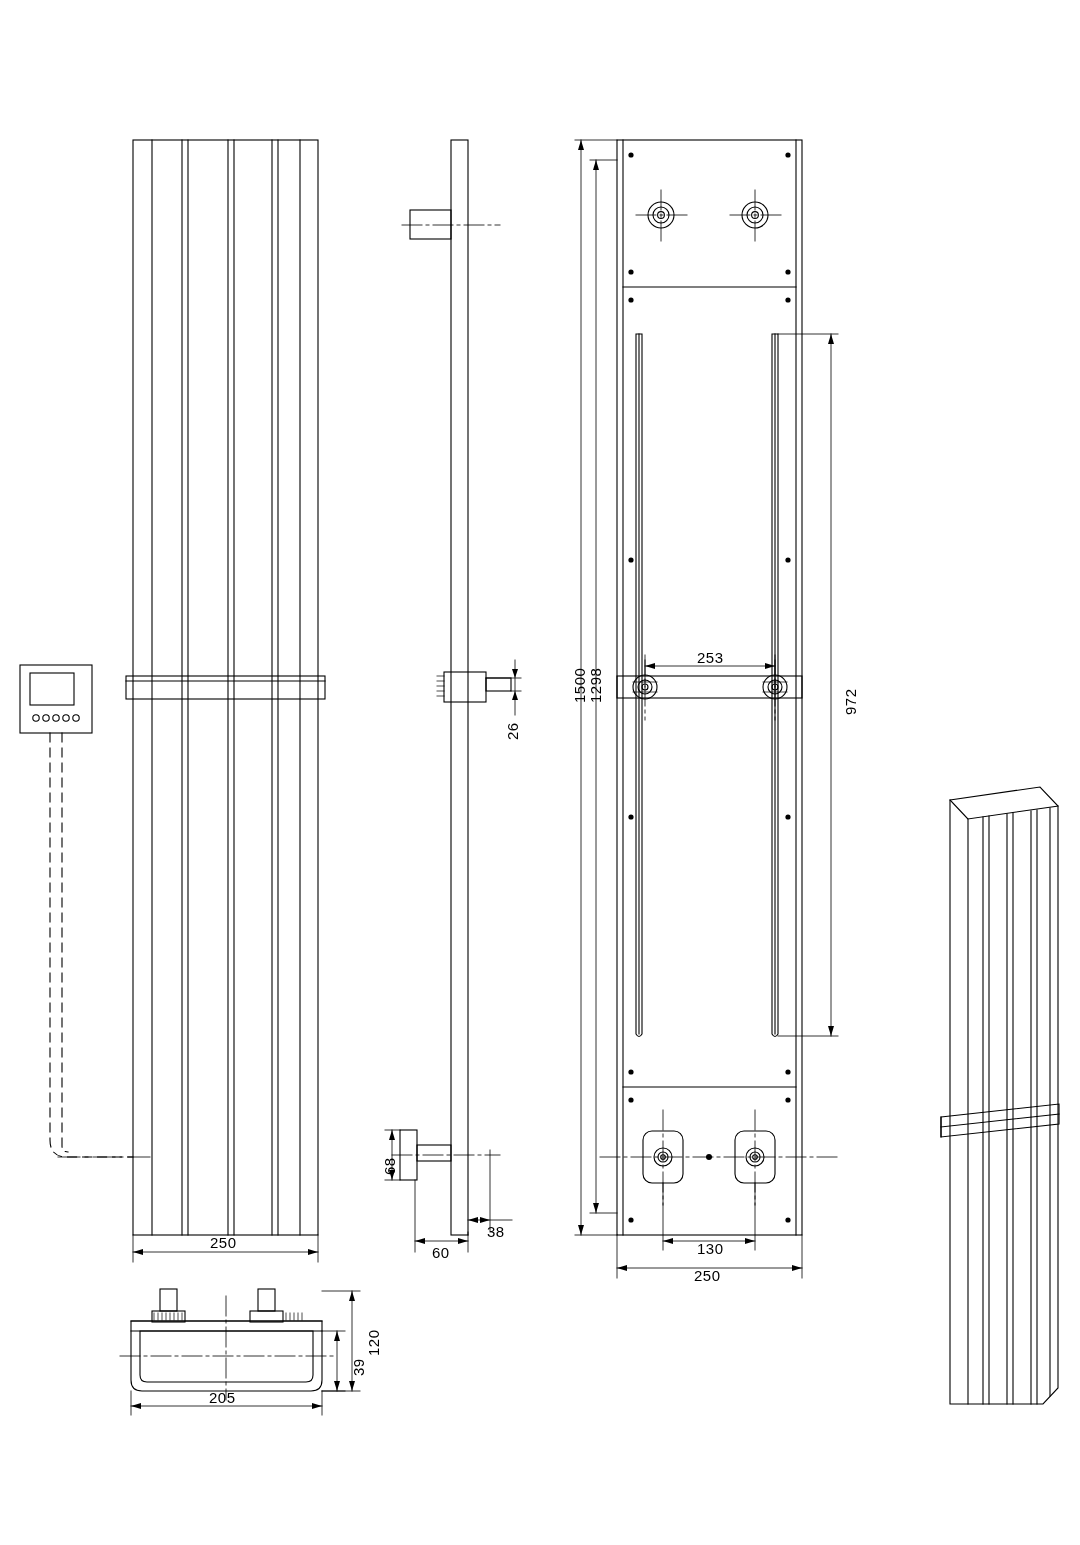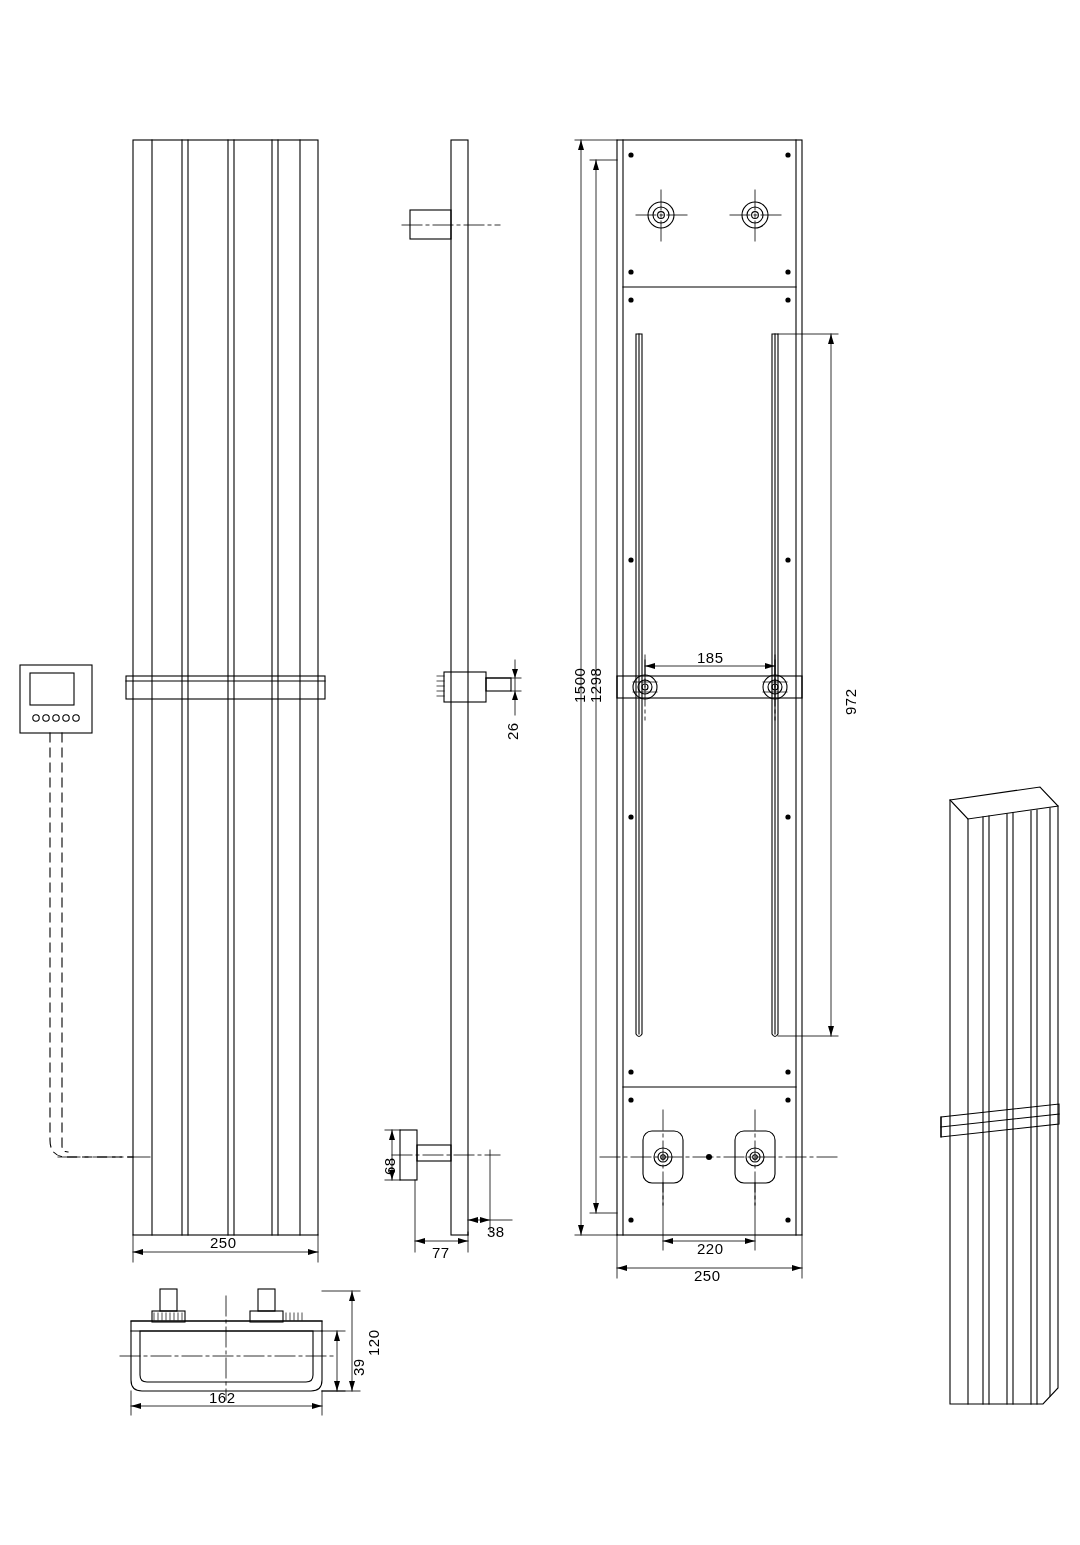--- a/index.html
+++ b/index.html
@@ -348,29 +348,29 @@
 
         <path d="M941 1117 L1059 1104 L1059 1124 L941 1137 Z"></path>
         <path d="M941 1117 L941 1137"></path>
         <line x1="941" y1="1127" x2="1059" y2="1114"></line>
       </g>
 
     </g>
   </svg>
 
   <div class="dim-label" style="left:210px; top:1235px;">250</div>
-  <div class="dim-label" style="left:209px; top:1390px;">162</div>
+  <div class="dim-label" style="left:209px; top:1390px;">205</div>
   <div class="dim-label vert" style="left:366px; top:1356px;">120</div>
   <div class="dim-label vert" style="left:351px; top:1376px;">39</div>
 
-  <div class="dim-label" style="left:432px; top:1245px;">77</div>
+  <div class="dim-label" style="left:432px; top:1245px;">60</div>
   <div class="dim-label" style="left:487px; top:1224px;">38</div>
   <div class="dim-label vert" style="left:505px; top:740px;">26</div>
   <div class="dim-label vert" style="left:382px; top:1175px;">68</div>
 
   <div class="dim-label vert" style="left:572px; top:703px;">1500</div>
   <div class="dim-label vert" style="left:588px; top:703px;">1298</div>
   <div class="dim-label vert" style="left:843px; top:715px;">972</div>
-  <div class="dim-label" style="left:697px; top:650px;">185</div>
-  <div class="dim-label" style="left:697px; top:1241px;">220</div>
+  <div class="dim-label" style="left:697px; top:650px;">253</div>
+  <div class="dim-label" style="left:697px; top:1241px;">130</div>
   <div class="dim-label" style="left:694px; top:1268px;">250</div>
 
 </div>
 
 </body></html>

